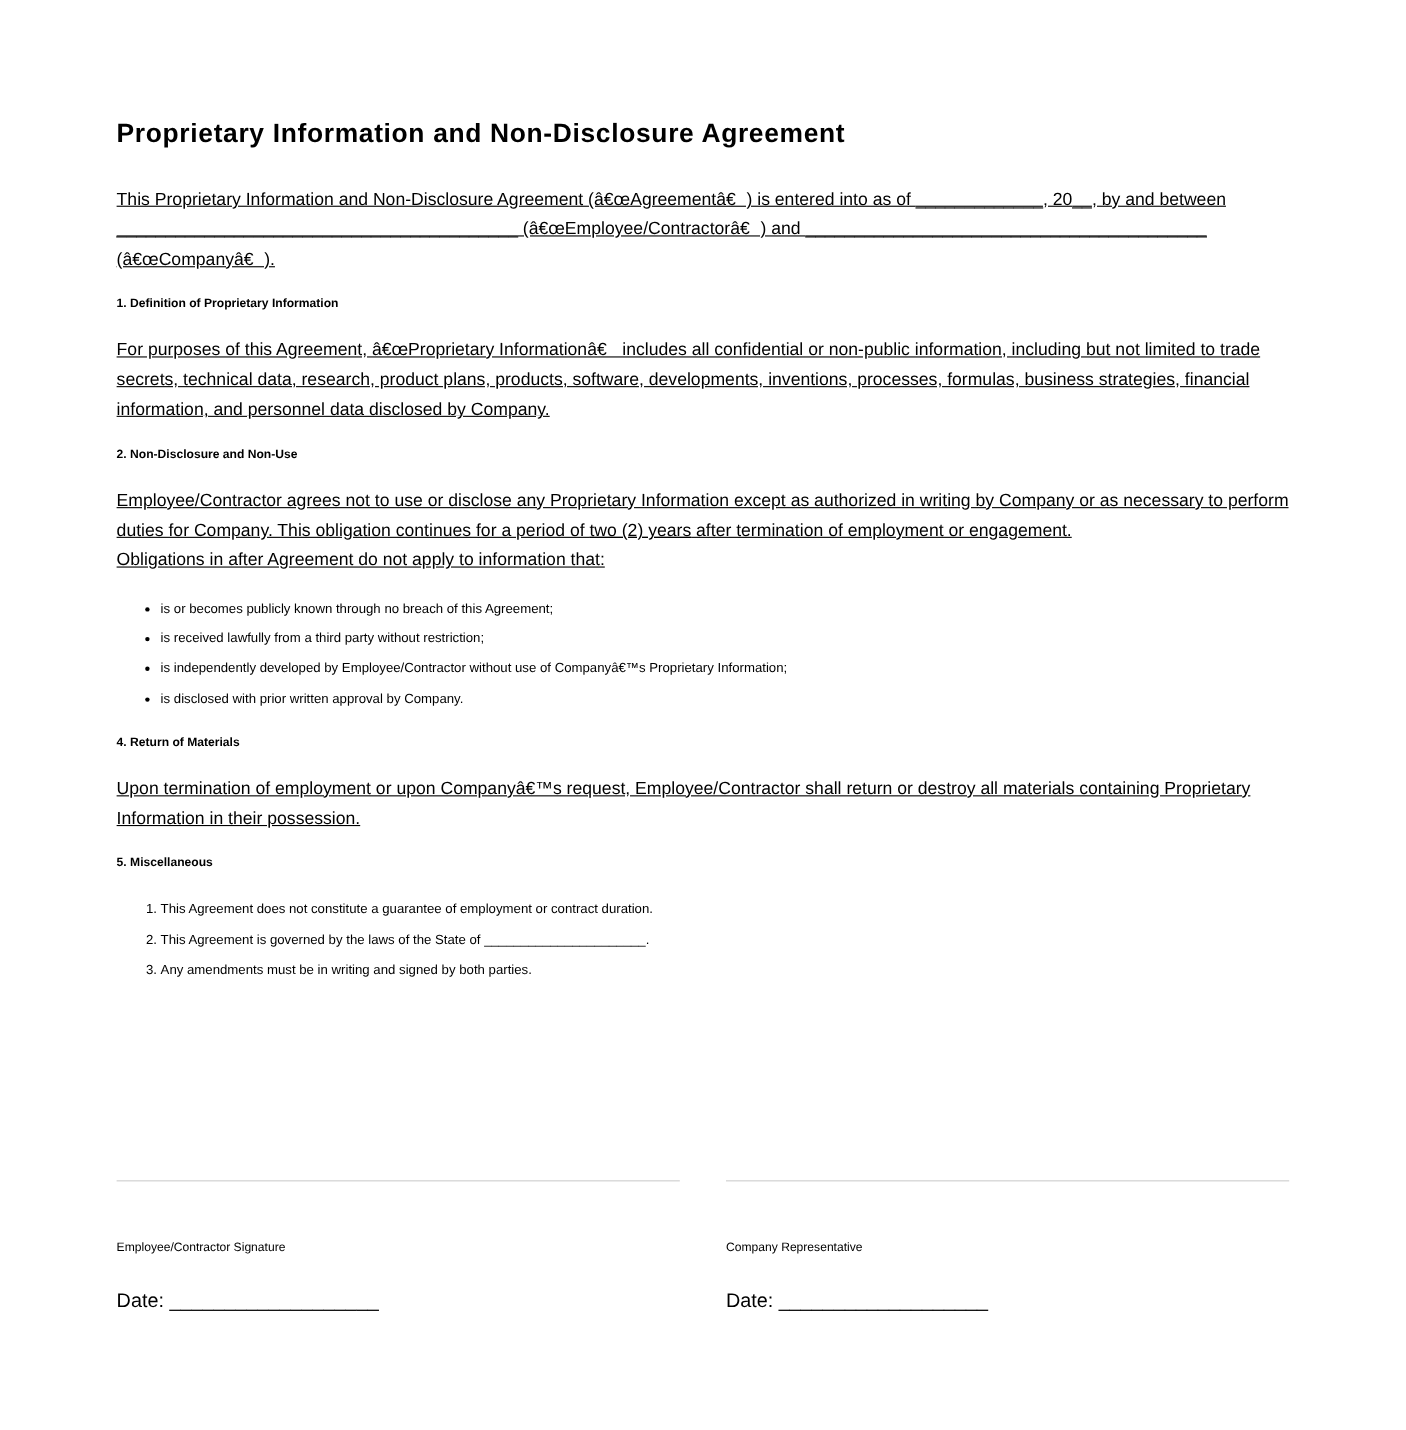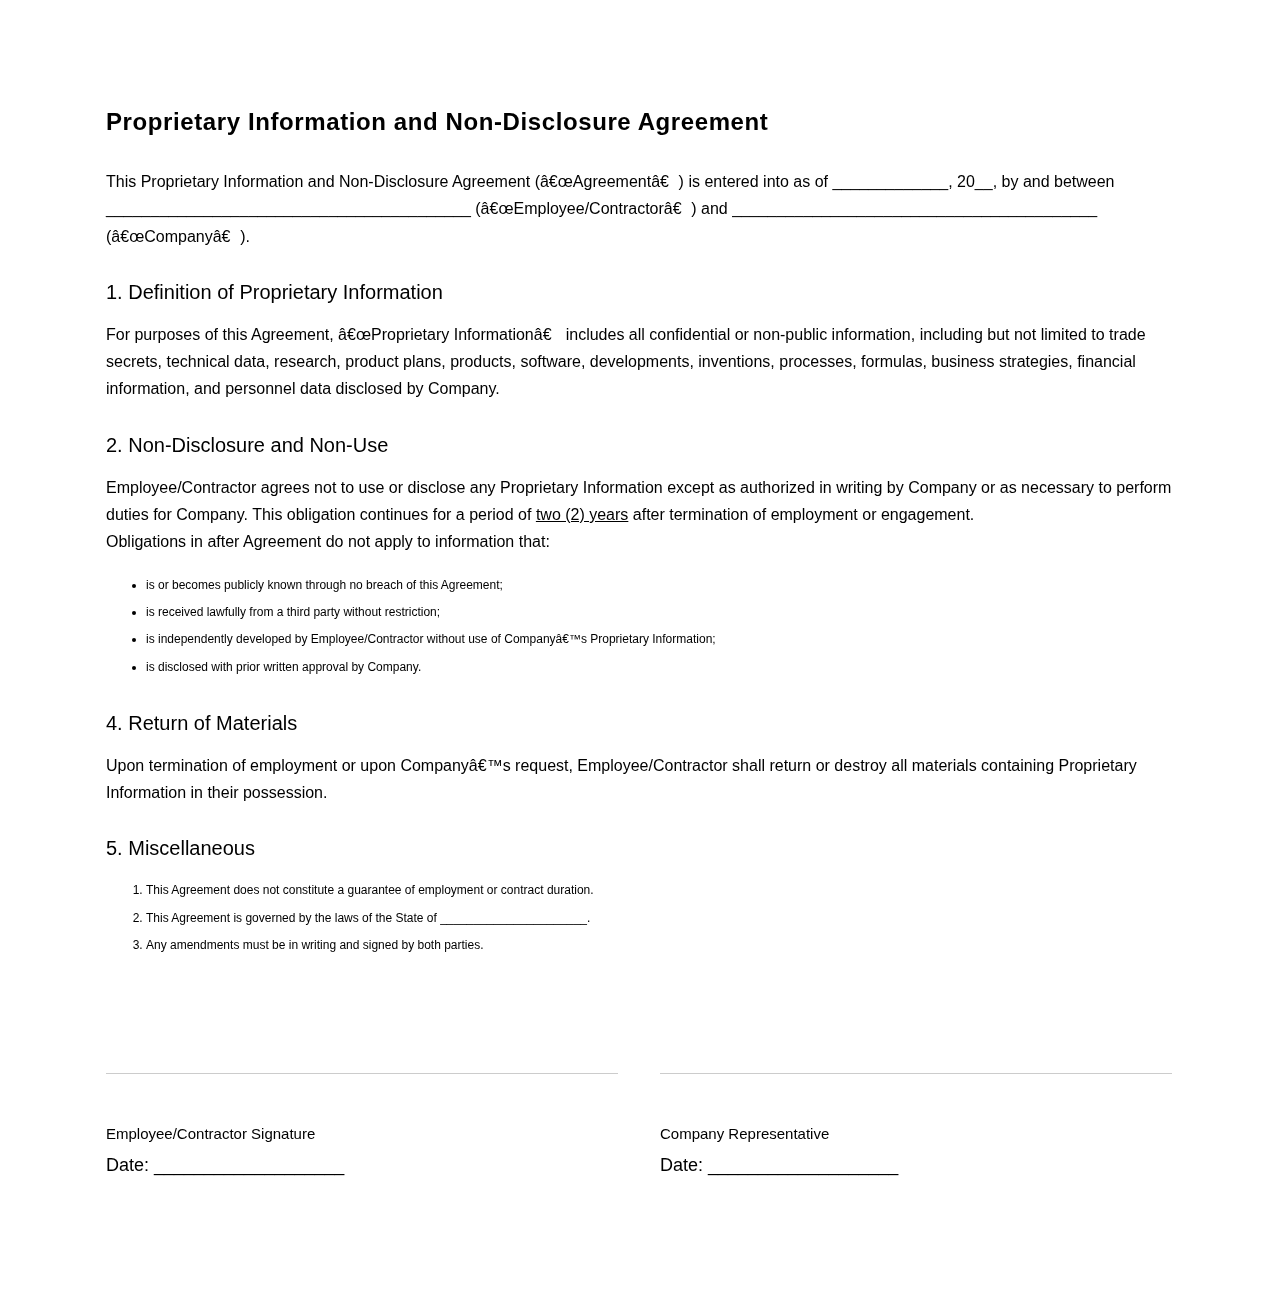--- a/index.html
+++ b/index.html
@@ -21,27 +21,28 @@
     h1.title {
       font-size: 24px;
       font-weight: bold;
       letter-spacing: 0.6px;
       line-height: 44px;
       margin-bottom: 24px;
     }
     p.body {
       font-size: 16px;
       line-height: 27.3px;
+      text-decoration: underline;
     }
     .blank { white-space: pre; }
     h2.section {
-      font-size: 20px;
-      font-weight: normal;
+      font-size: 11px;
+      font-weight: bold;
       line-height: 20px;
-      margin-top: 32px;
+      margin-top: 16px;
       margin-bottom: 19px;
     }
     .u { text-decoration: underline; }
     ul.bullets, ol.numbers {
       font-size: 12px;
       line-height: 27.3px;
       padding-left: 40px;
     }
     ul.bullets { margin-top: 16px; list-style: disc; }
     ol.numbers { margin-top: 0; list-style: decimal; }
@@ -53,23 +54,23 @@
       display: flex;
       gap: 42px;
     }
     .sig-col { flex: 1; }
     .sig-line {
       border-top: 1px solid #cccccc;
       height: 1px;
       margin-bottom: 50px;
     }
     .sig-label {
-      font-size: 15px;
+      font-size: 11px;
       line-height: 20px;
-      margin-bottom: 11px;
+      margin-bottom: 28px;
     }
     .sig-date {
       font-size: 18px;
       line-height: 20px;
     }
   </style>
 </head>
 <body>
 
 <div class="doc">

